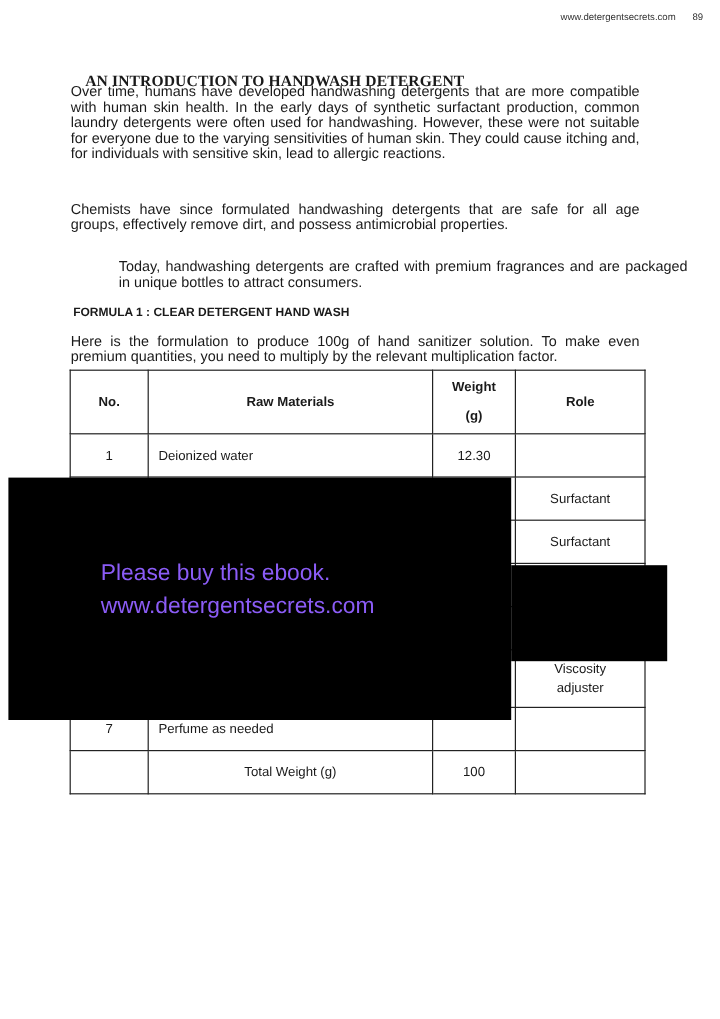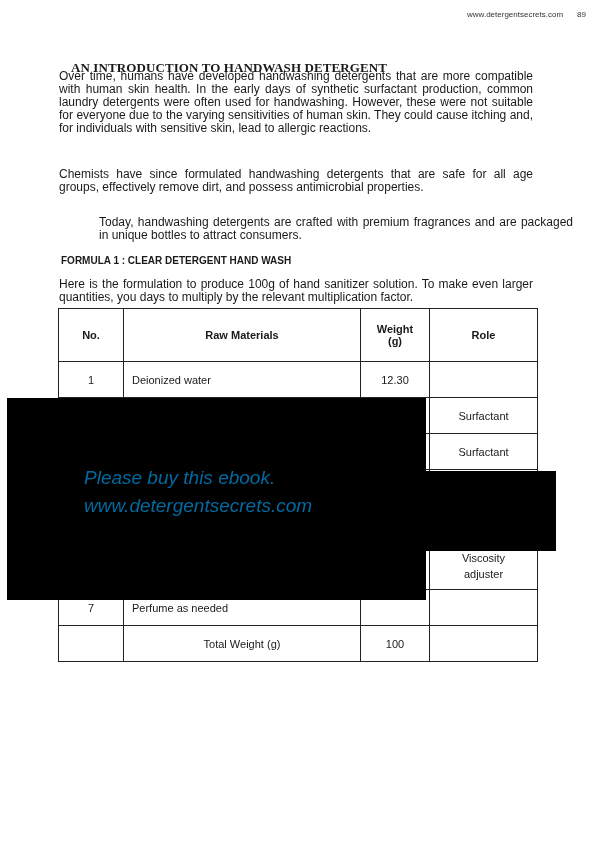--- a/index.html
+++ b/index.html
@@ -40,46 +40,46 @@
     .r-head { height: 53px; }
     .r-std { height: 36px; }
     .r-tall { height: 48px; }
     .center { text-align: center !important; }
     .overlay {
       position: absolute; background: #000; z-index: 5;
     }
     .ov1 { left: 7px; top: 398px; width: 419px; height: 202px; }
     .ov2 { left: 426px; top: 471px; width: 130px; height: 80px; }
     .overlay-text {
-      position: absolute; left: 84px; top: 464px; z-index: 6; color: #0369a1;
-      font-family: "Liberation Sans", sans-serif; font-size: 19px; line-height: 28px; font-style: italic;
+      position: absolute; left: 84px; top: 464px; z-index: 6; color: #8b5cf6;
+      font-family: "Liberation Sans", sans-serif; font-size: 19px; line-height: 28px;
     }
   </style>
 </head>
 <body>
 
 <div class="page-header">
   <span>www.detergentsecrets.com</span>
   <span>89</span>
 </div>
 
 <div class="section-title">AN INTRODUCTION TO HANDWASH DETERGENT</div>
 <p class="para p1">Over time, humans have developed handwashing detergents that are more compatible with human skin health. In the early days of synthetic surfactant production, common laundry detergents were often used for handwashing. However, these were not suitable for everyone due to the varying sensitivities of human skin. They could cause itching and, for individuals with sensitive skin, lead to allergic reactions.</p>
 <p class="para p2">Chemists have since formulated handwashing detergents that are safe for all age groups, effectively remove dirt, and possess antimicrobial properties.</p>
 <p class="para p3">Today, handwashing detergents are crafted with premium fragrances and are packaged in unique bottles to attract consumers.</p>
 
 <div class="formula-title">FORMULA 1 : CLEAR DETERGENT HAND WASH</div>
-<p class="para p4">Here is the formulation to produce 100g of hand sanitizer solution. To make even larger quantities, you days to multiply by the relevant multiplication factor.</p>
+<p class="para p4">Here is the formulation to produce 100g of hand sanitizer solution. To make even premium quantities, you need to multiply by the relevant multiplication factor.</p>
 
 <table class="formula">
   <tbody>
       <tr class="r-head">
     <th class="c-no">No.</th>
     <th class="c-mat center">Raw Materials</th>
-    <th class="c-wt"><span style="display:inline-block;width:40px;line-height:12px;">Weight (g)</span></th>
+    <th class="c-wt"><span style="display:inline-block;width:40px;line-height:24px;">Weight (g)</span></th>
     <th class="c-role">Role</th>
   </tr>
   <tr class="r-std">
     <td class="c-no">1</td>
     <td class="c-mat">Deionized water</td>
     <td class="c-wt">12.30</td>
     <td class="c-role"></td>
   </tr>
   <tr class="r-std">
     <td class="c-no"></td>

